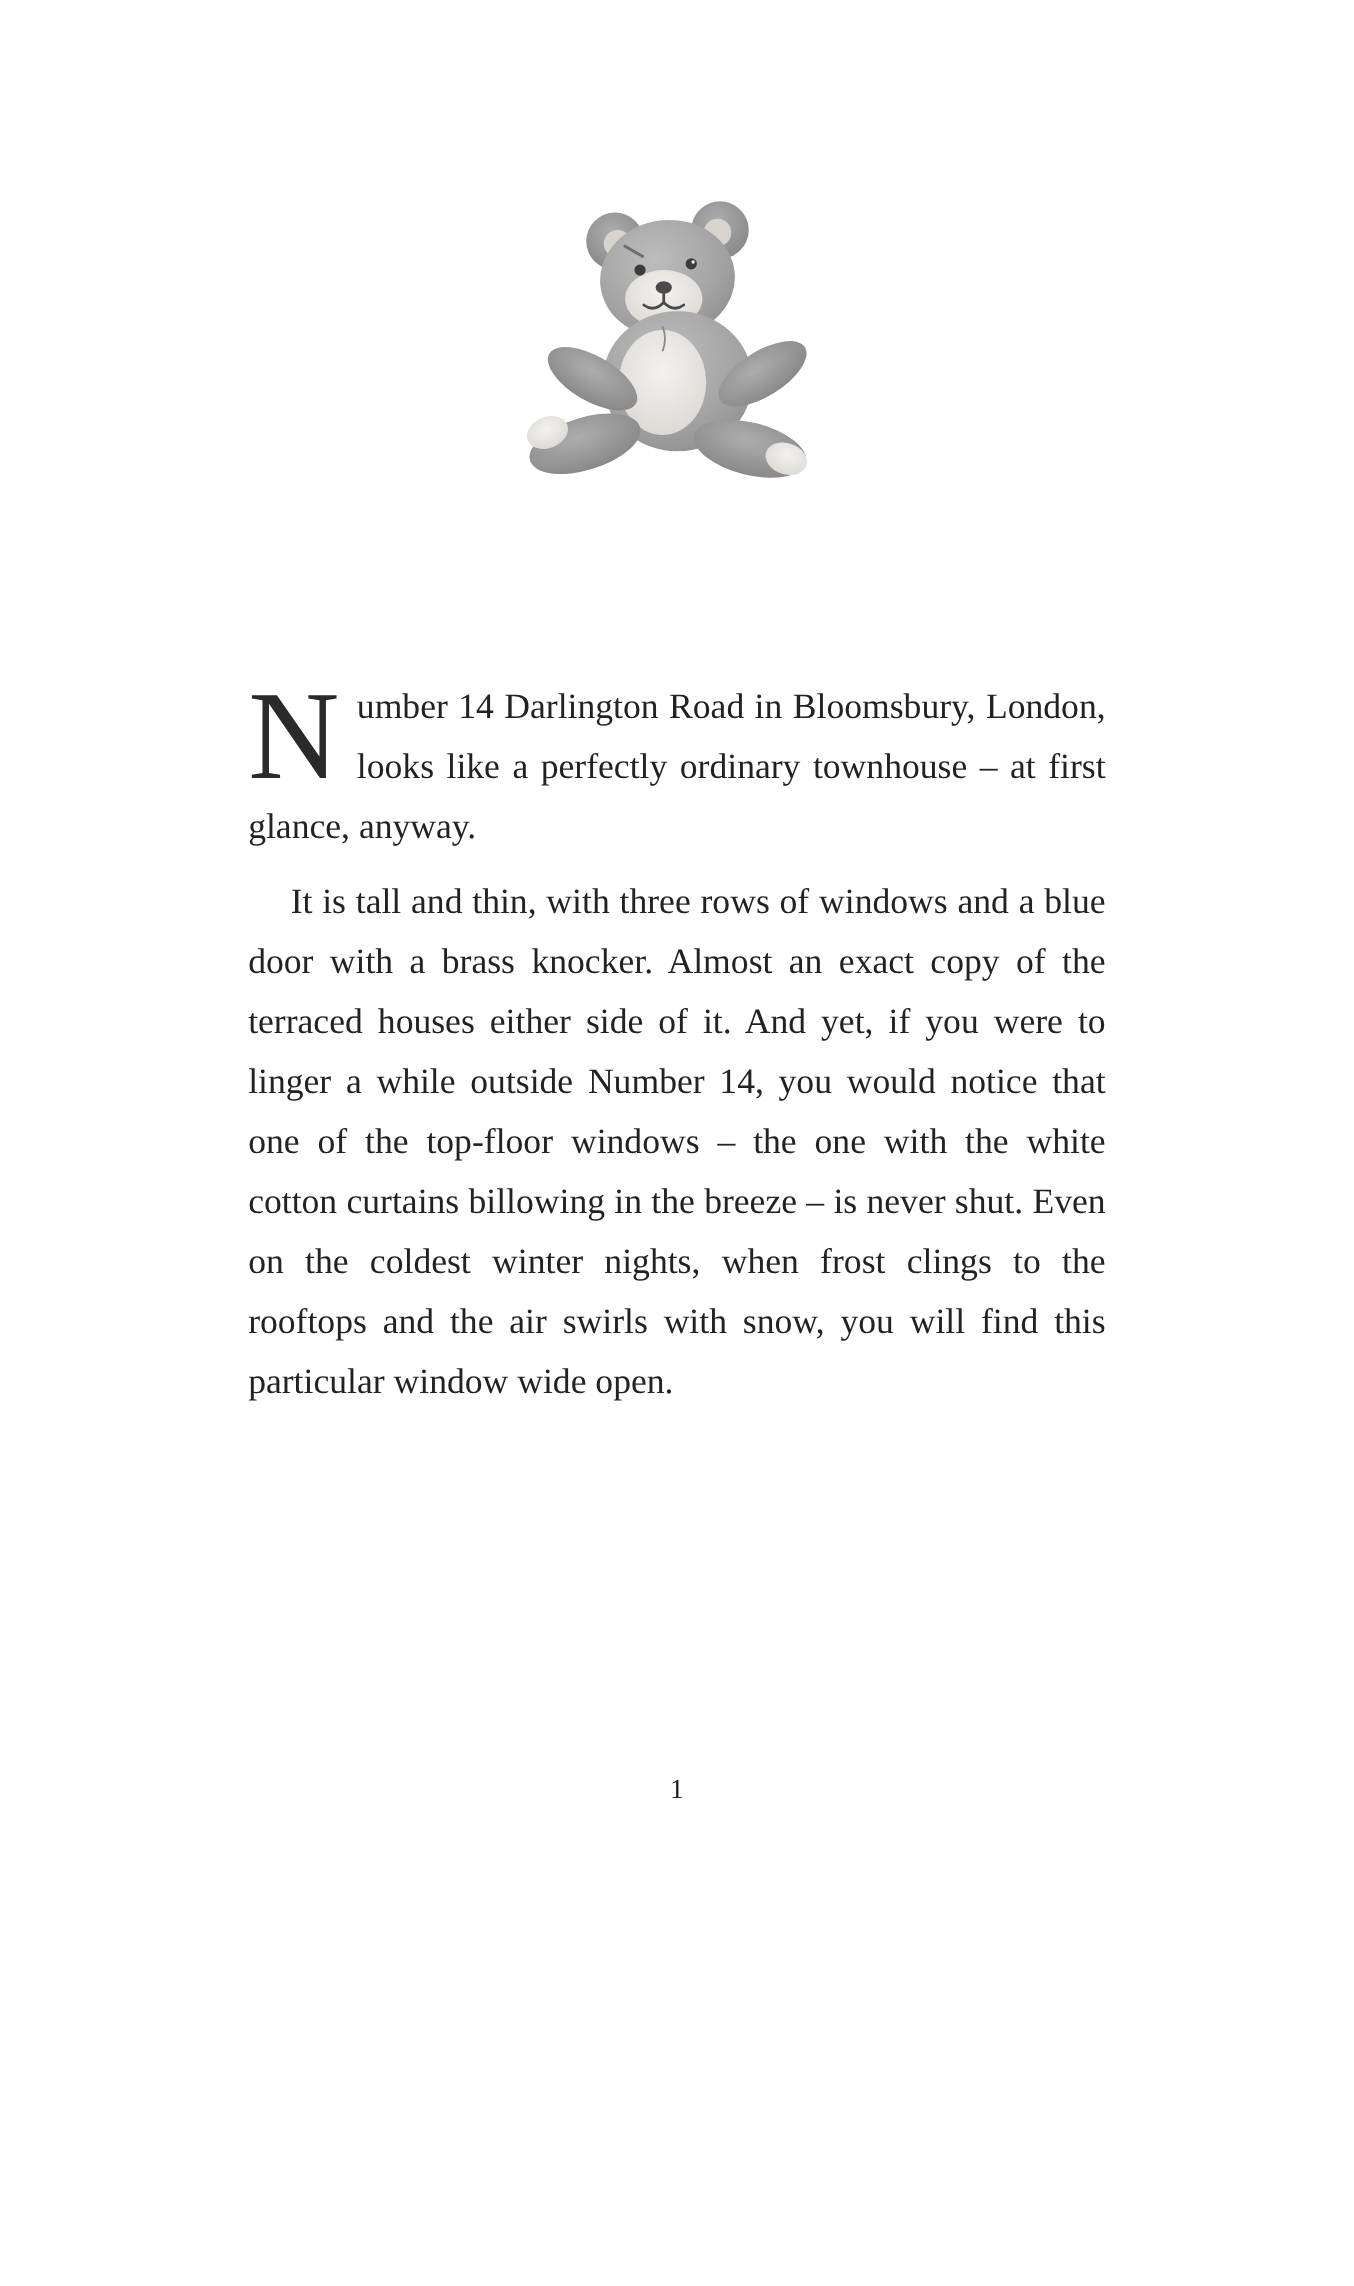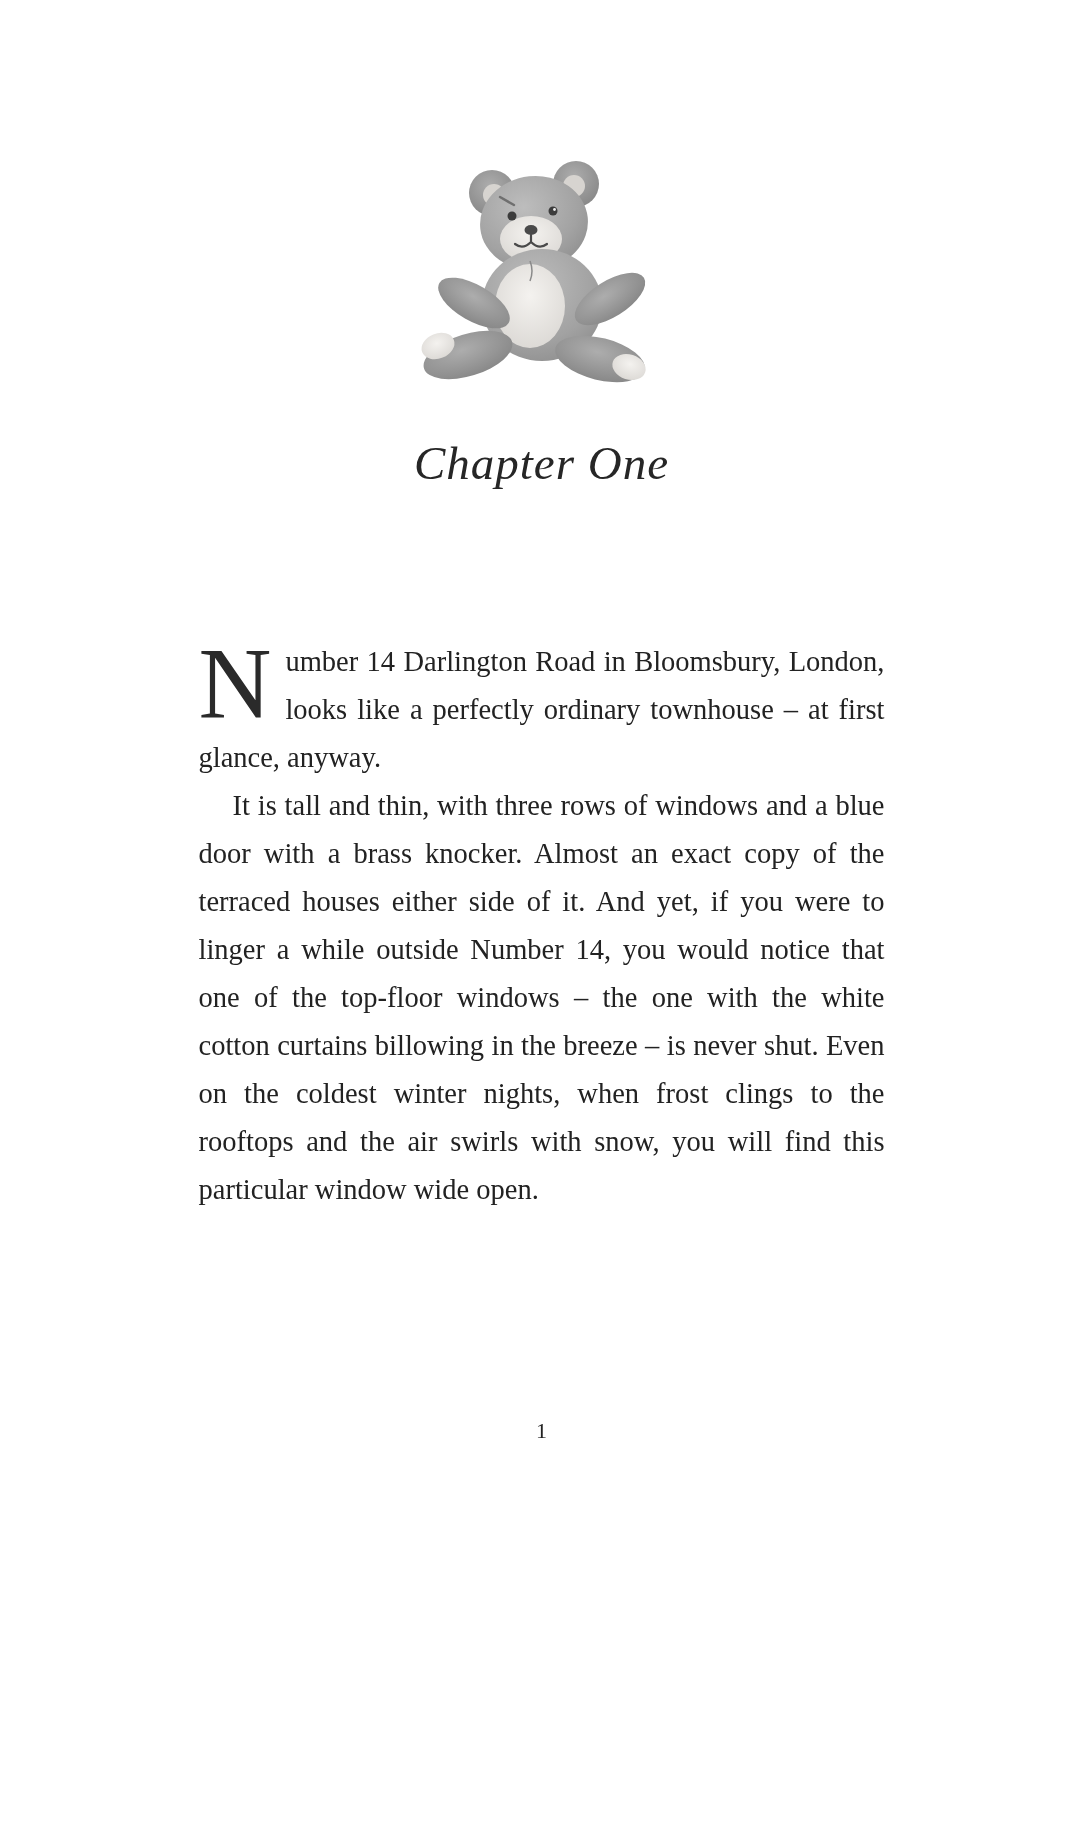--- a/index.html
+++ b/index.html
@@ -34,21 +34,21 @@
   }
   .body-text {
     margin: 148px auto 0 auto;
     width: 686px;
     font-size: 28.5px;
     line-height: 48px;
     text-align: justify;
     color: #222222;
   }
   .para { margin: 0; }
-  .para.indented { text-indent: 34px; }
+  .para.indented { text-indent: 34px; margin-top: 12px; }
   .dropcap {
     float: left;
     font-size: 101px;
     line-height: 80px;
     padding: 6px 14px 0 0;
     color: #2a2a2a;
   }
   .page-number {
     position: absolute;
     top: 1418px;
@@ -113,21 +113,20 @@
 
       <ellipse cx="188" cy="206" rx="46" ry="21" fill="url(#furD)" transform="rotate(14 188 206)"></ellipse>
 
       <ellipse cx="26" cy="193" rx="17" ry="12.5" fill="url(#liteG)" transform="rotate(-22 26 193)"></ellipse>
       <ellipse cx="217" cy="214" rx="17" ry="12.5" fill="url(#liteG)" transform="rotate(18 217 214)"></ellipse>
 
       <path d="M118 108 Q122 118 118 128" stroke="#8a8a8a" stroke-width="1.5" fill="none"></path>
     </svg>
   </div>
 
-  <h1 class="chapter-title">Chapter One</h1>
 
   <div class="body-text">
     <p class="para">
       <span class="dropcap">N</span>
       <span>umber 14 Darlington Road in Bloomsbury, London, looks like a perfectly ordinary townhouse – at first glance, anyway.</span>
     </p>
     <p class="para indented">It is tall and thin, with three rows of windows and a blue door with a brass knocker. Almost an exact copy of the terraced houses either side of it. And yet, if you were to linger a while outside Number 14, you would notice that one of the top-floor windows – the one with the white cotton curtains billowing in the breeze – is never shut. Even on the coldest winter nights, when frost clings to the rooftops and the air swirls with snow, you will find this particular window wide open.</p>
   </div>
 
   <div class="page-number">1</div>

